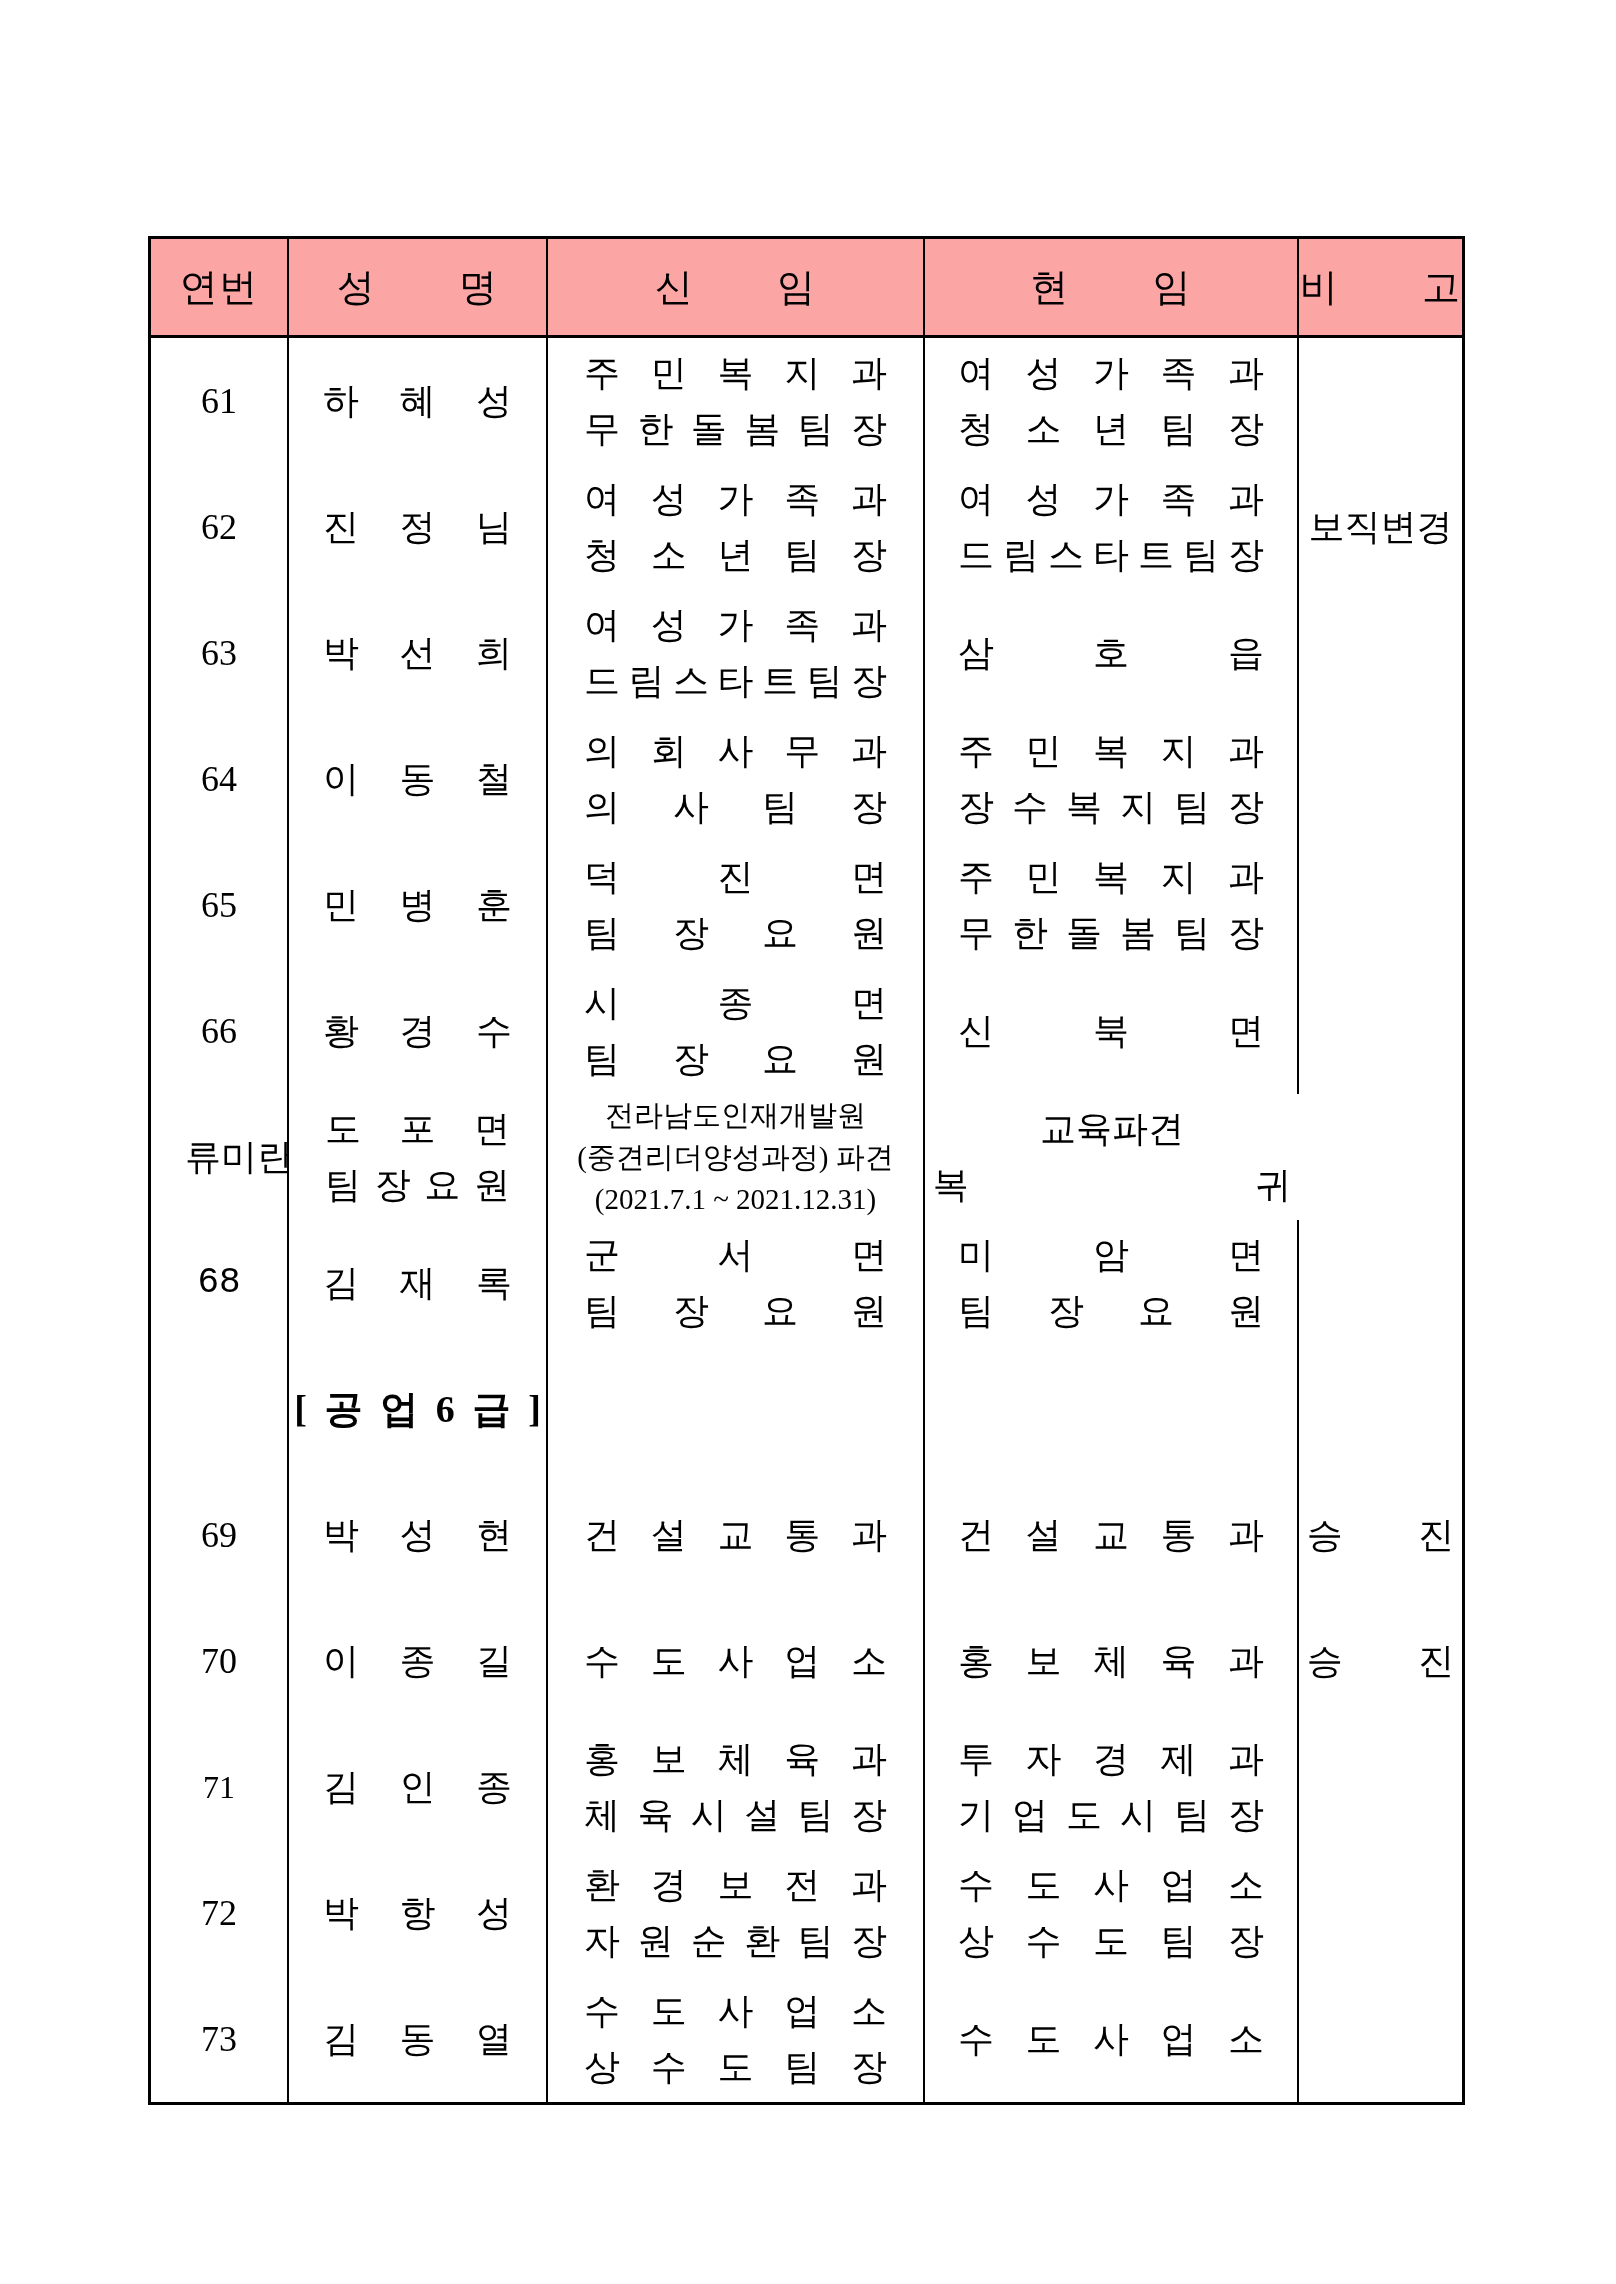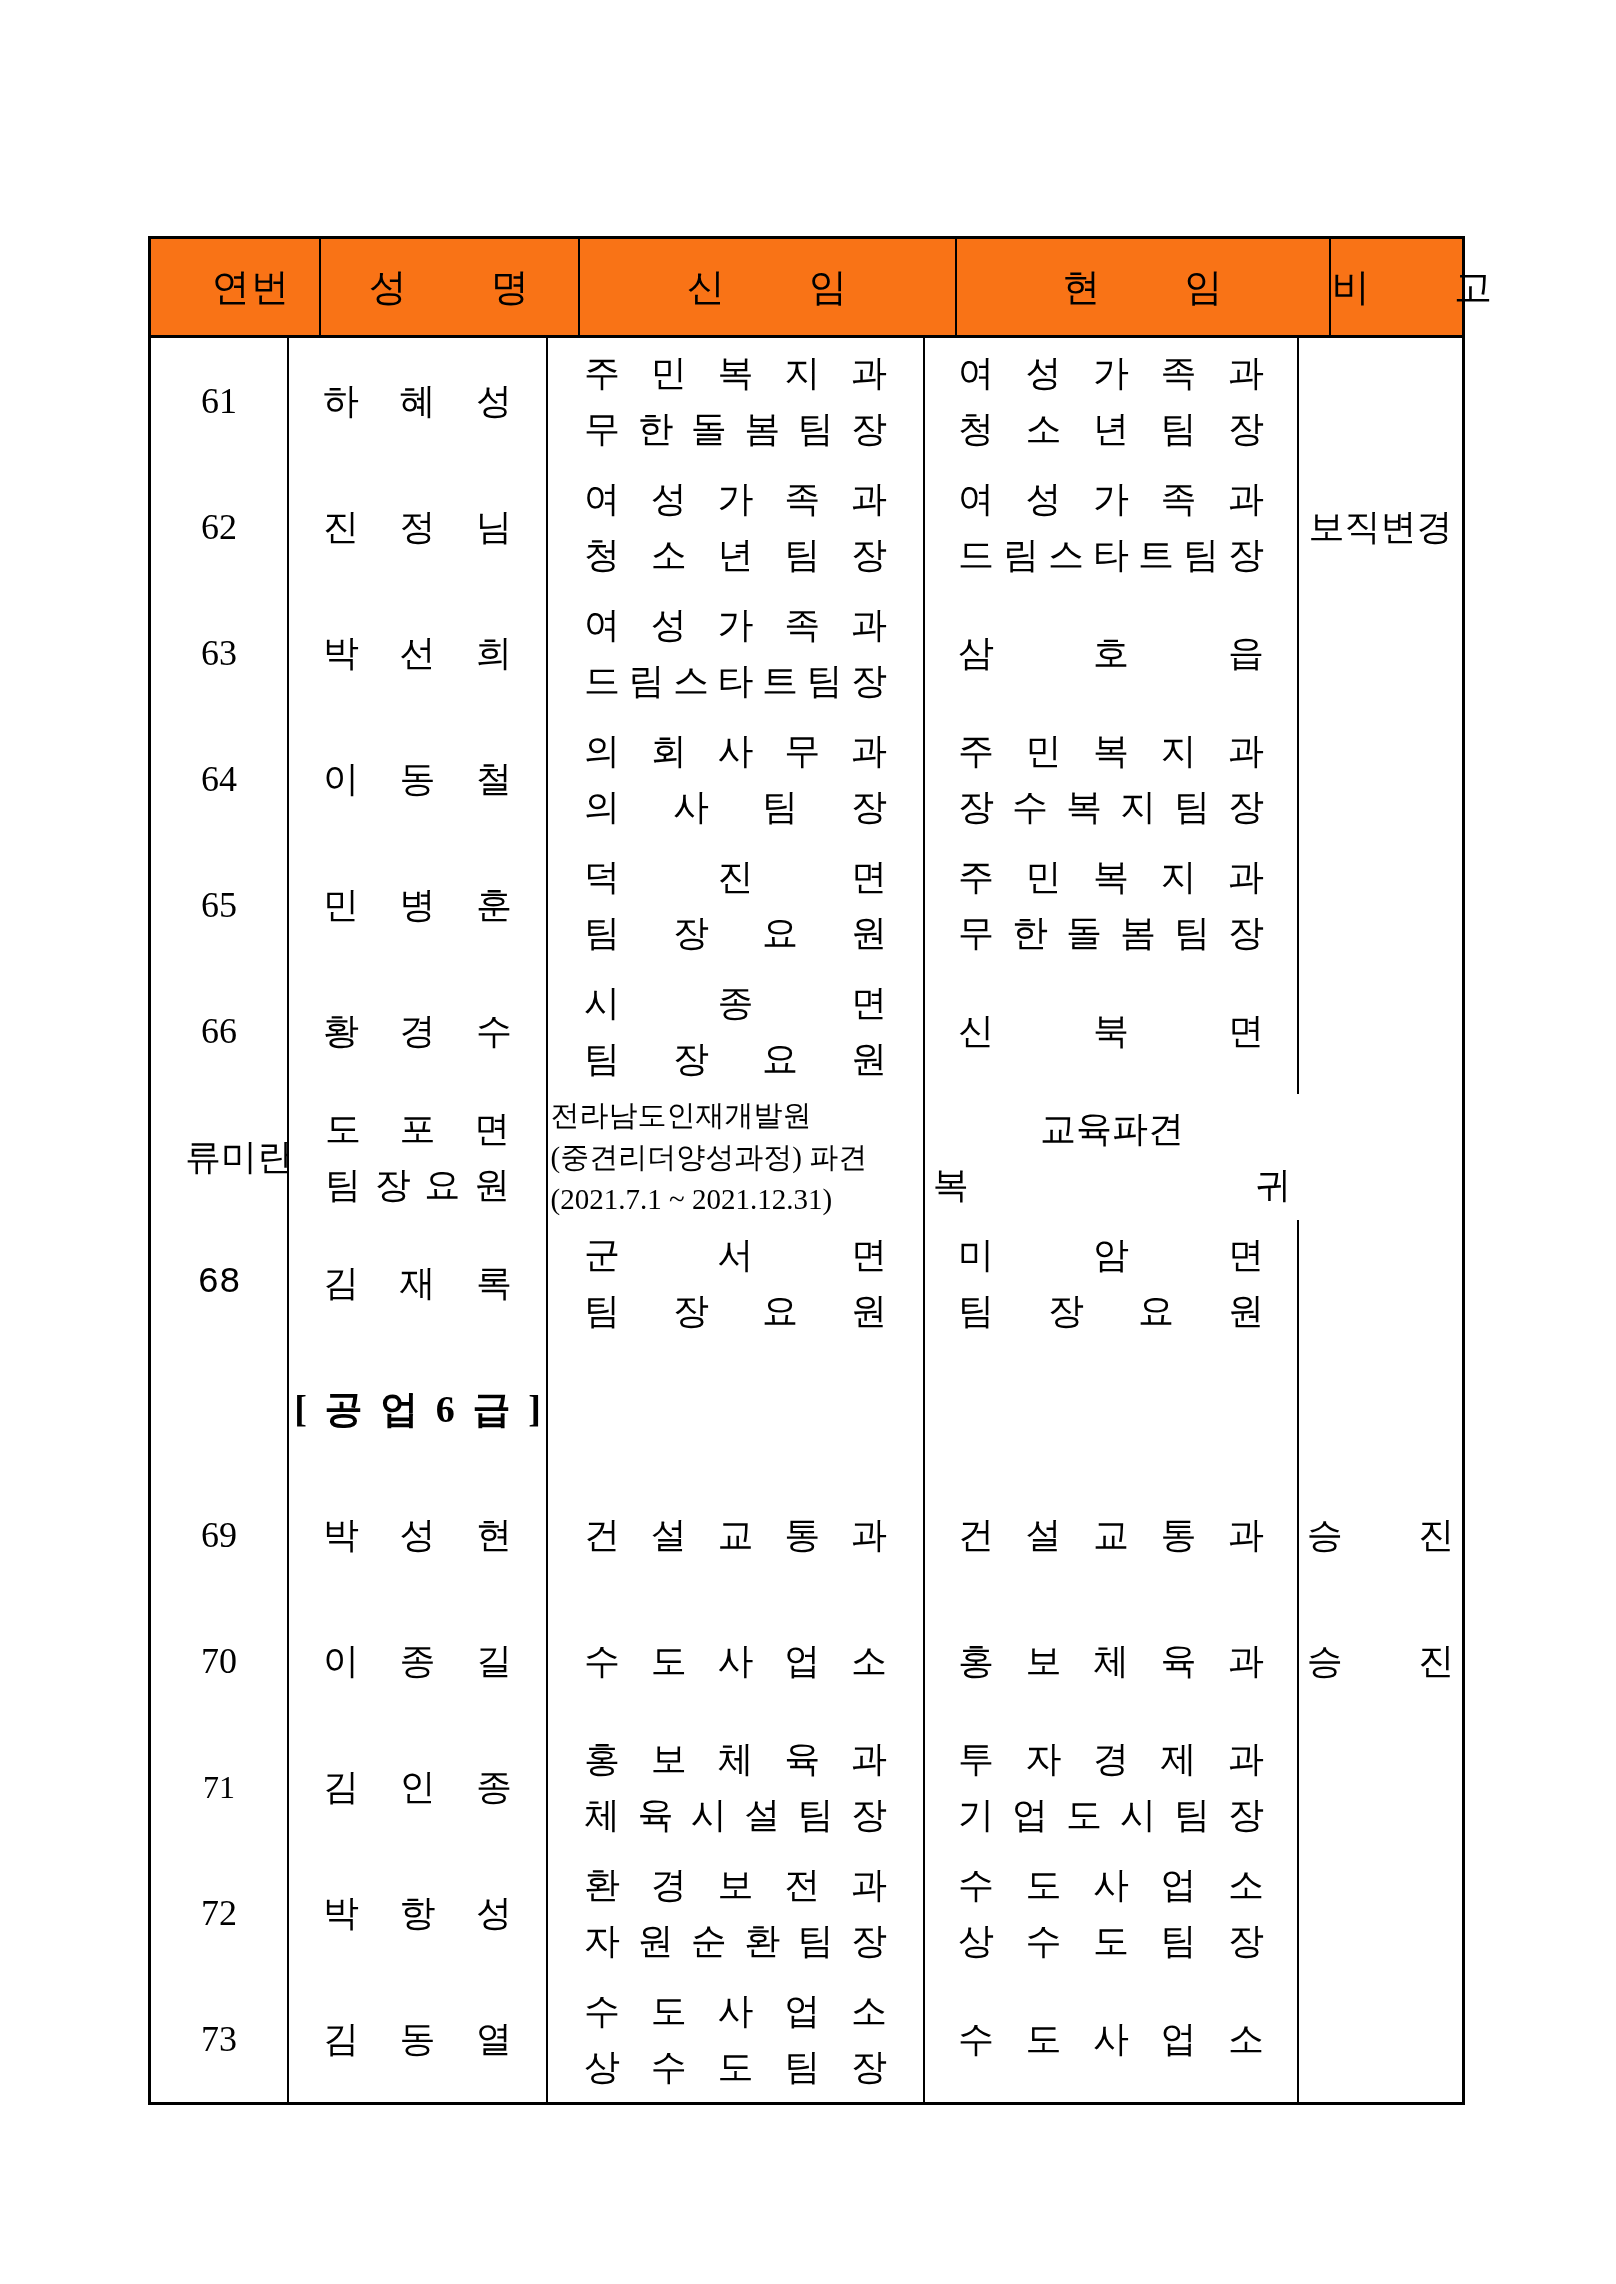--- a/index.html
+++ b/index.html
@@ -12,21 +12,21 @@
   }
   .doc-table {
     position:absolute; left:148px; top:236px; width:1311px;
     border:3.3px solid #000; border-bottom-width:3.9px;
     box-sizing:content-box;
   }
   .t-row {
     display:grid;
     grid-template-columns:138px 259px 377px 374px 163px;
   }
-  .t-head { height:96px; background:#f97316; border-bottom:3.3px solid #000;padding-left:32px; }
+  .t-head { height:96px; background:#fca5a5; border-bottom:3.3px solid #000; }
   .t-body-row { height:126px; }
   .cell {
     display:flex; flex-direction:column; justify-content:center;
     border-right:2px solid #000;
     overflow:hidden; box-sizing:border-box;
   }
   .cell:last-child { border-right:none; }
   .h-cell {
     display:flex; align-items:center; justify-content:center;
     font-size:38px; word-spacing:72px; letter-spacing:1.3px;
@@ -37,21 +37,21 @@
     display:flex; justify-content:space-between; align-items:baseline;
     font-size:36px; line-height:56px; height:56px;
   }
   .line.single { justify-content:center; }
   .c-no  .line { justify-content:center; font-size:36px; }
   .c-name .line { padding:0 34px; }
   .c-new  .line { padding:0 36px; }
   .c-cur  .line { padding:0 33px; }
   .c-note .line { padding:0 7.8px; }
   .line.small {
-    display:block; text-align:left;
+    display:block; text-align:center;
     font-size:29px; line-height:42px; height:42px; padding:0 2.6px;
     white-space:nowrap;
   }
   .section-line {
     display:flex; justify-content:space-between; align-items:baseline;
     font-size:38px; font-weight:bold; line-height:56px; height:56px;
     padding:0 5.2px;
   }
 </style>
 </head>

